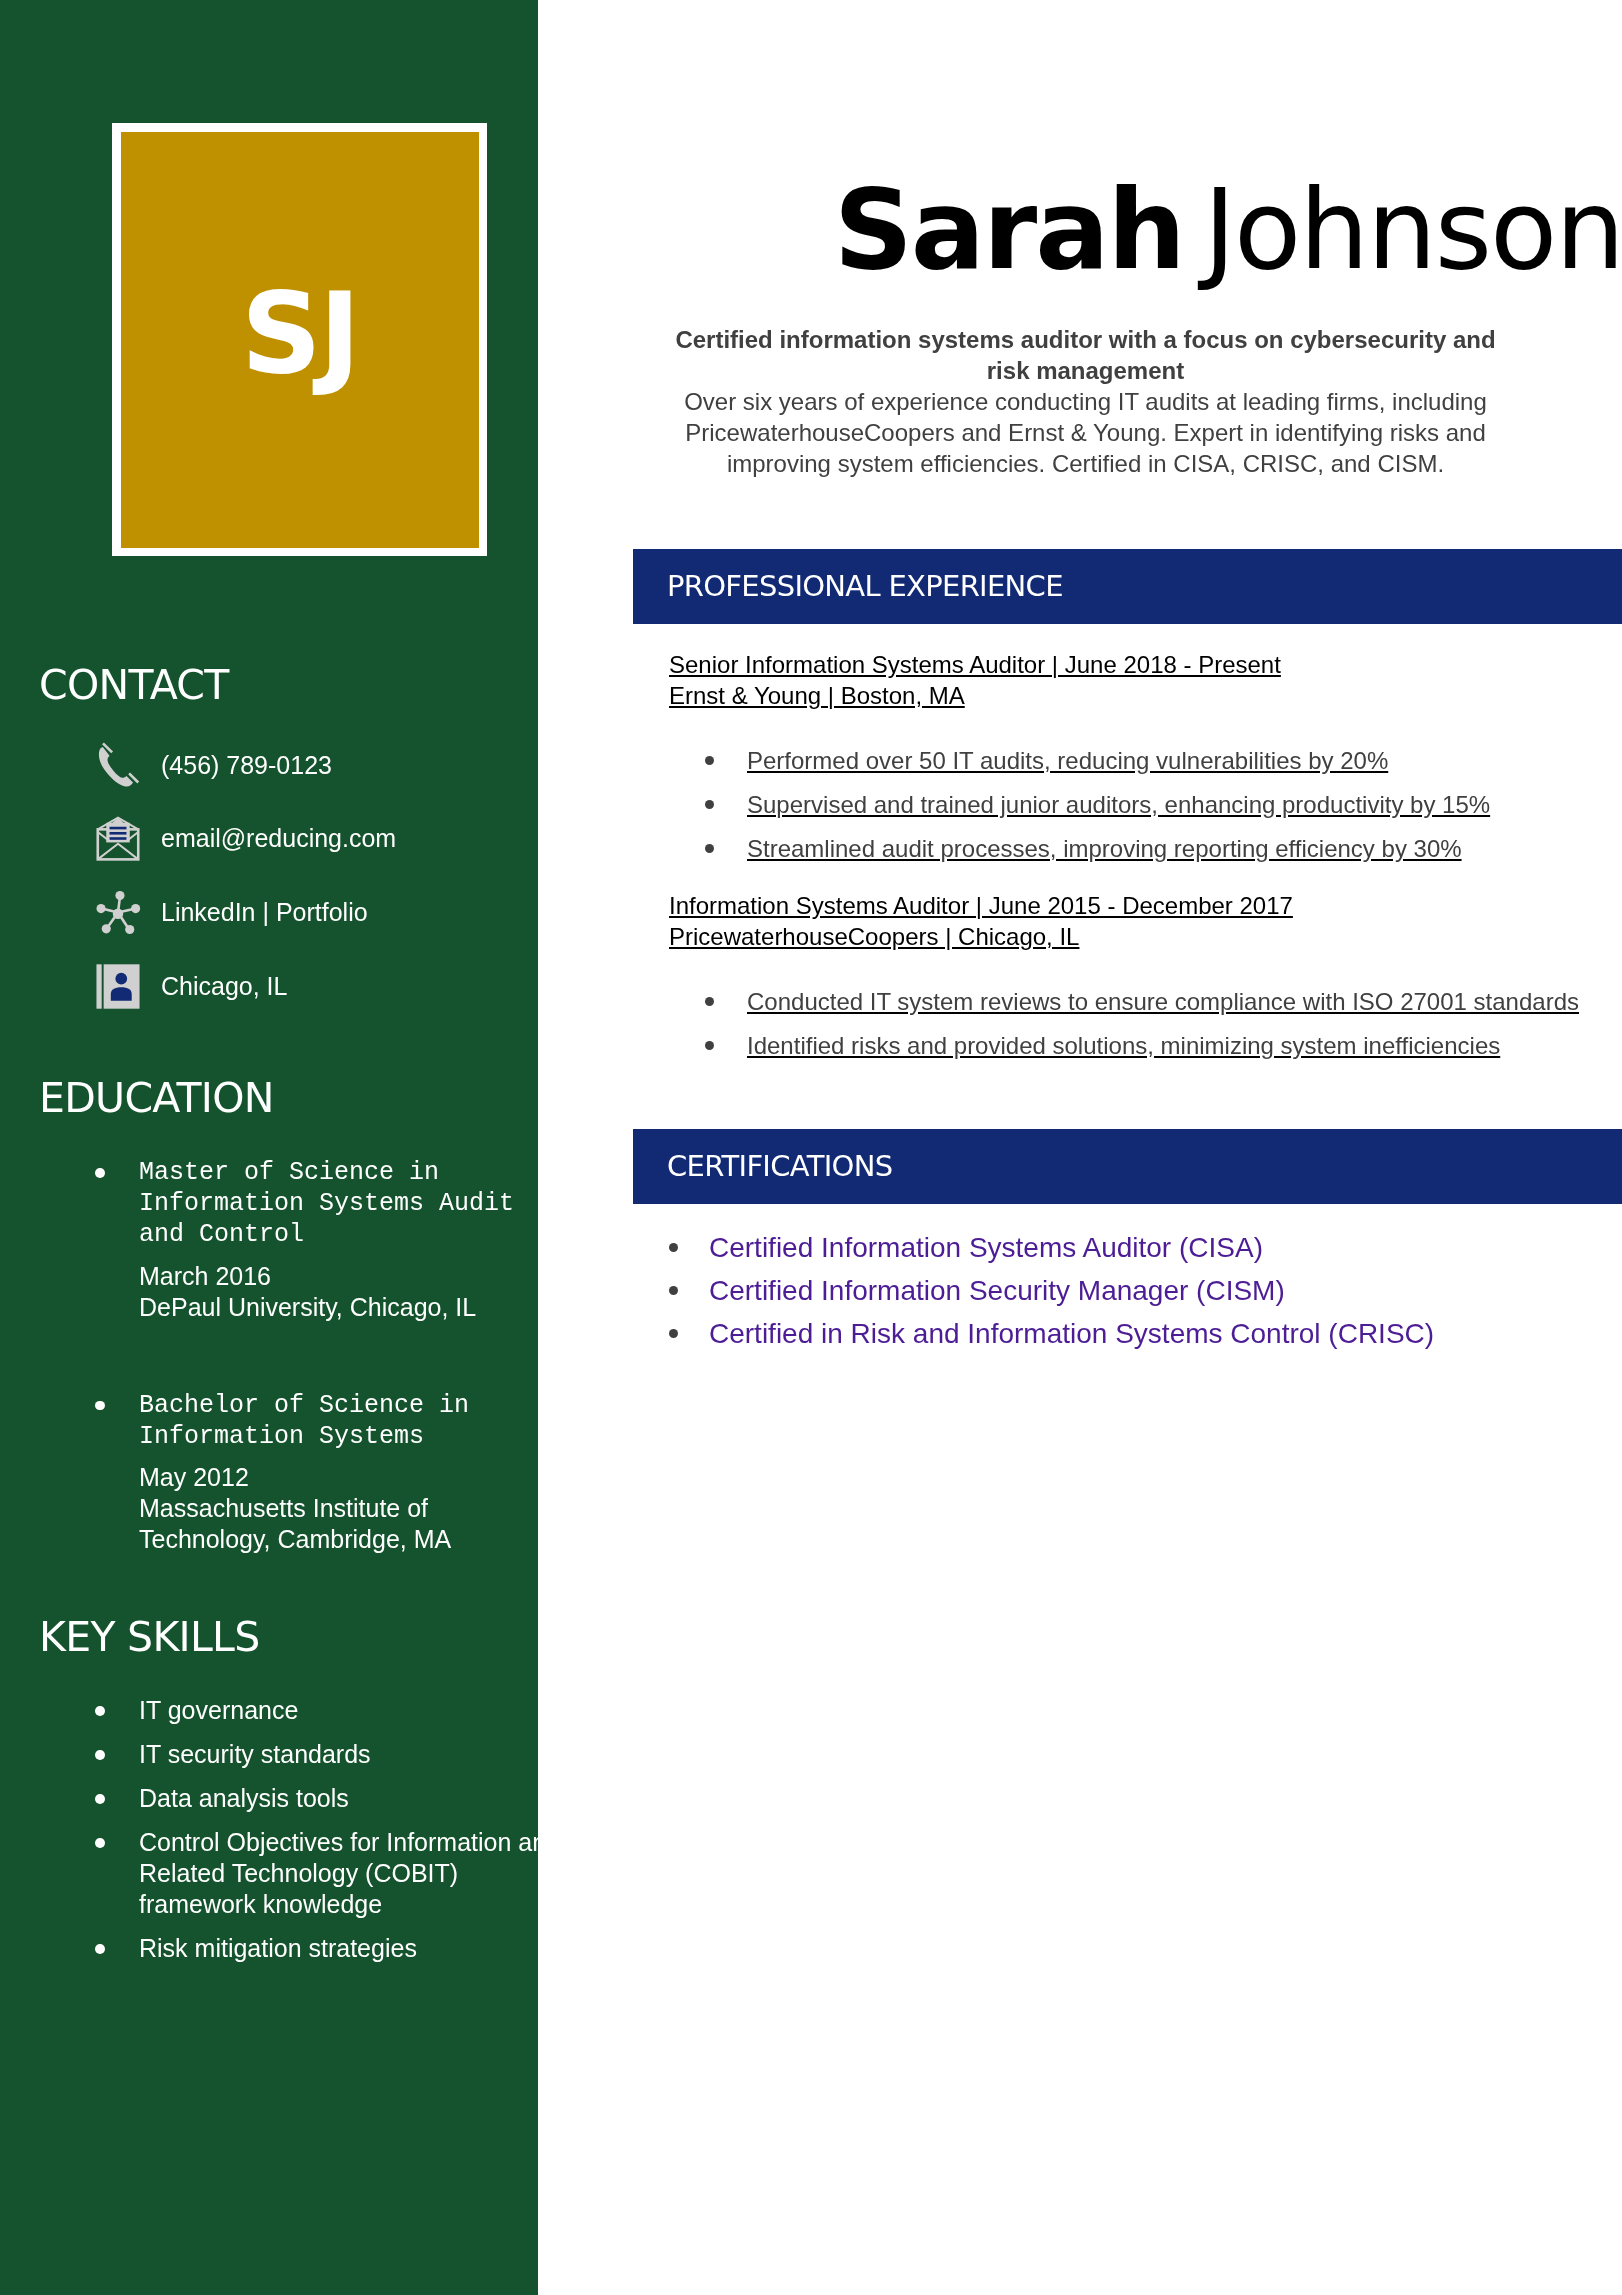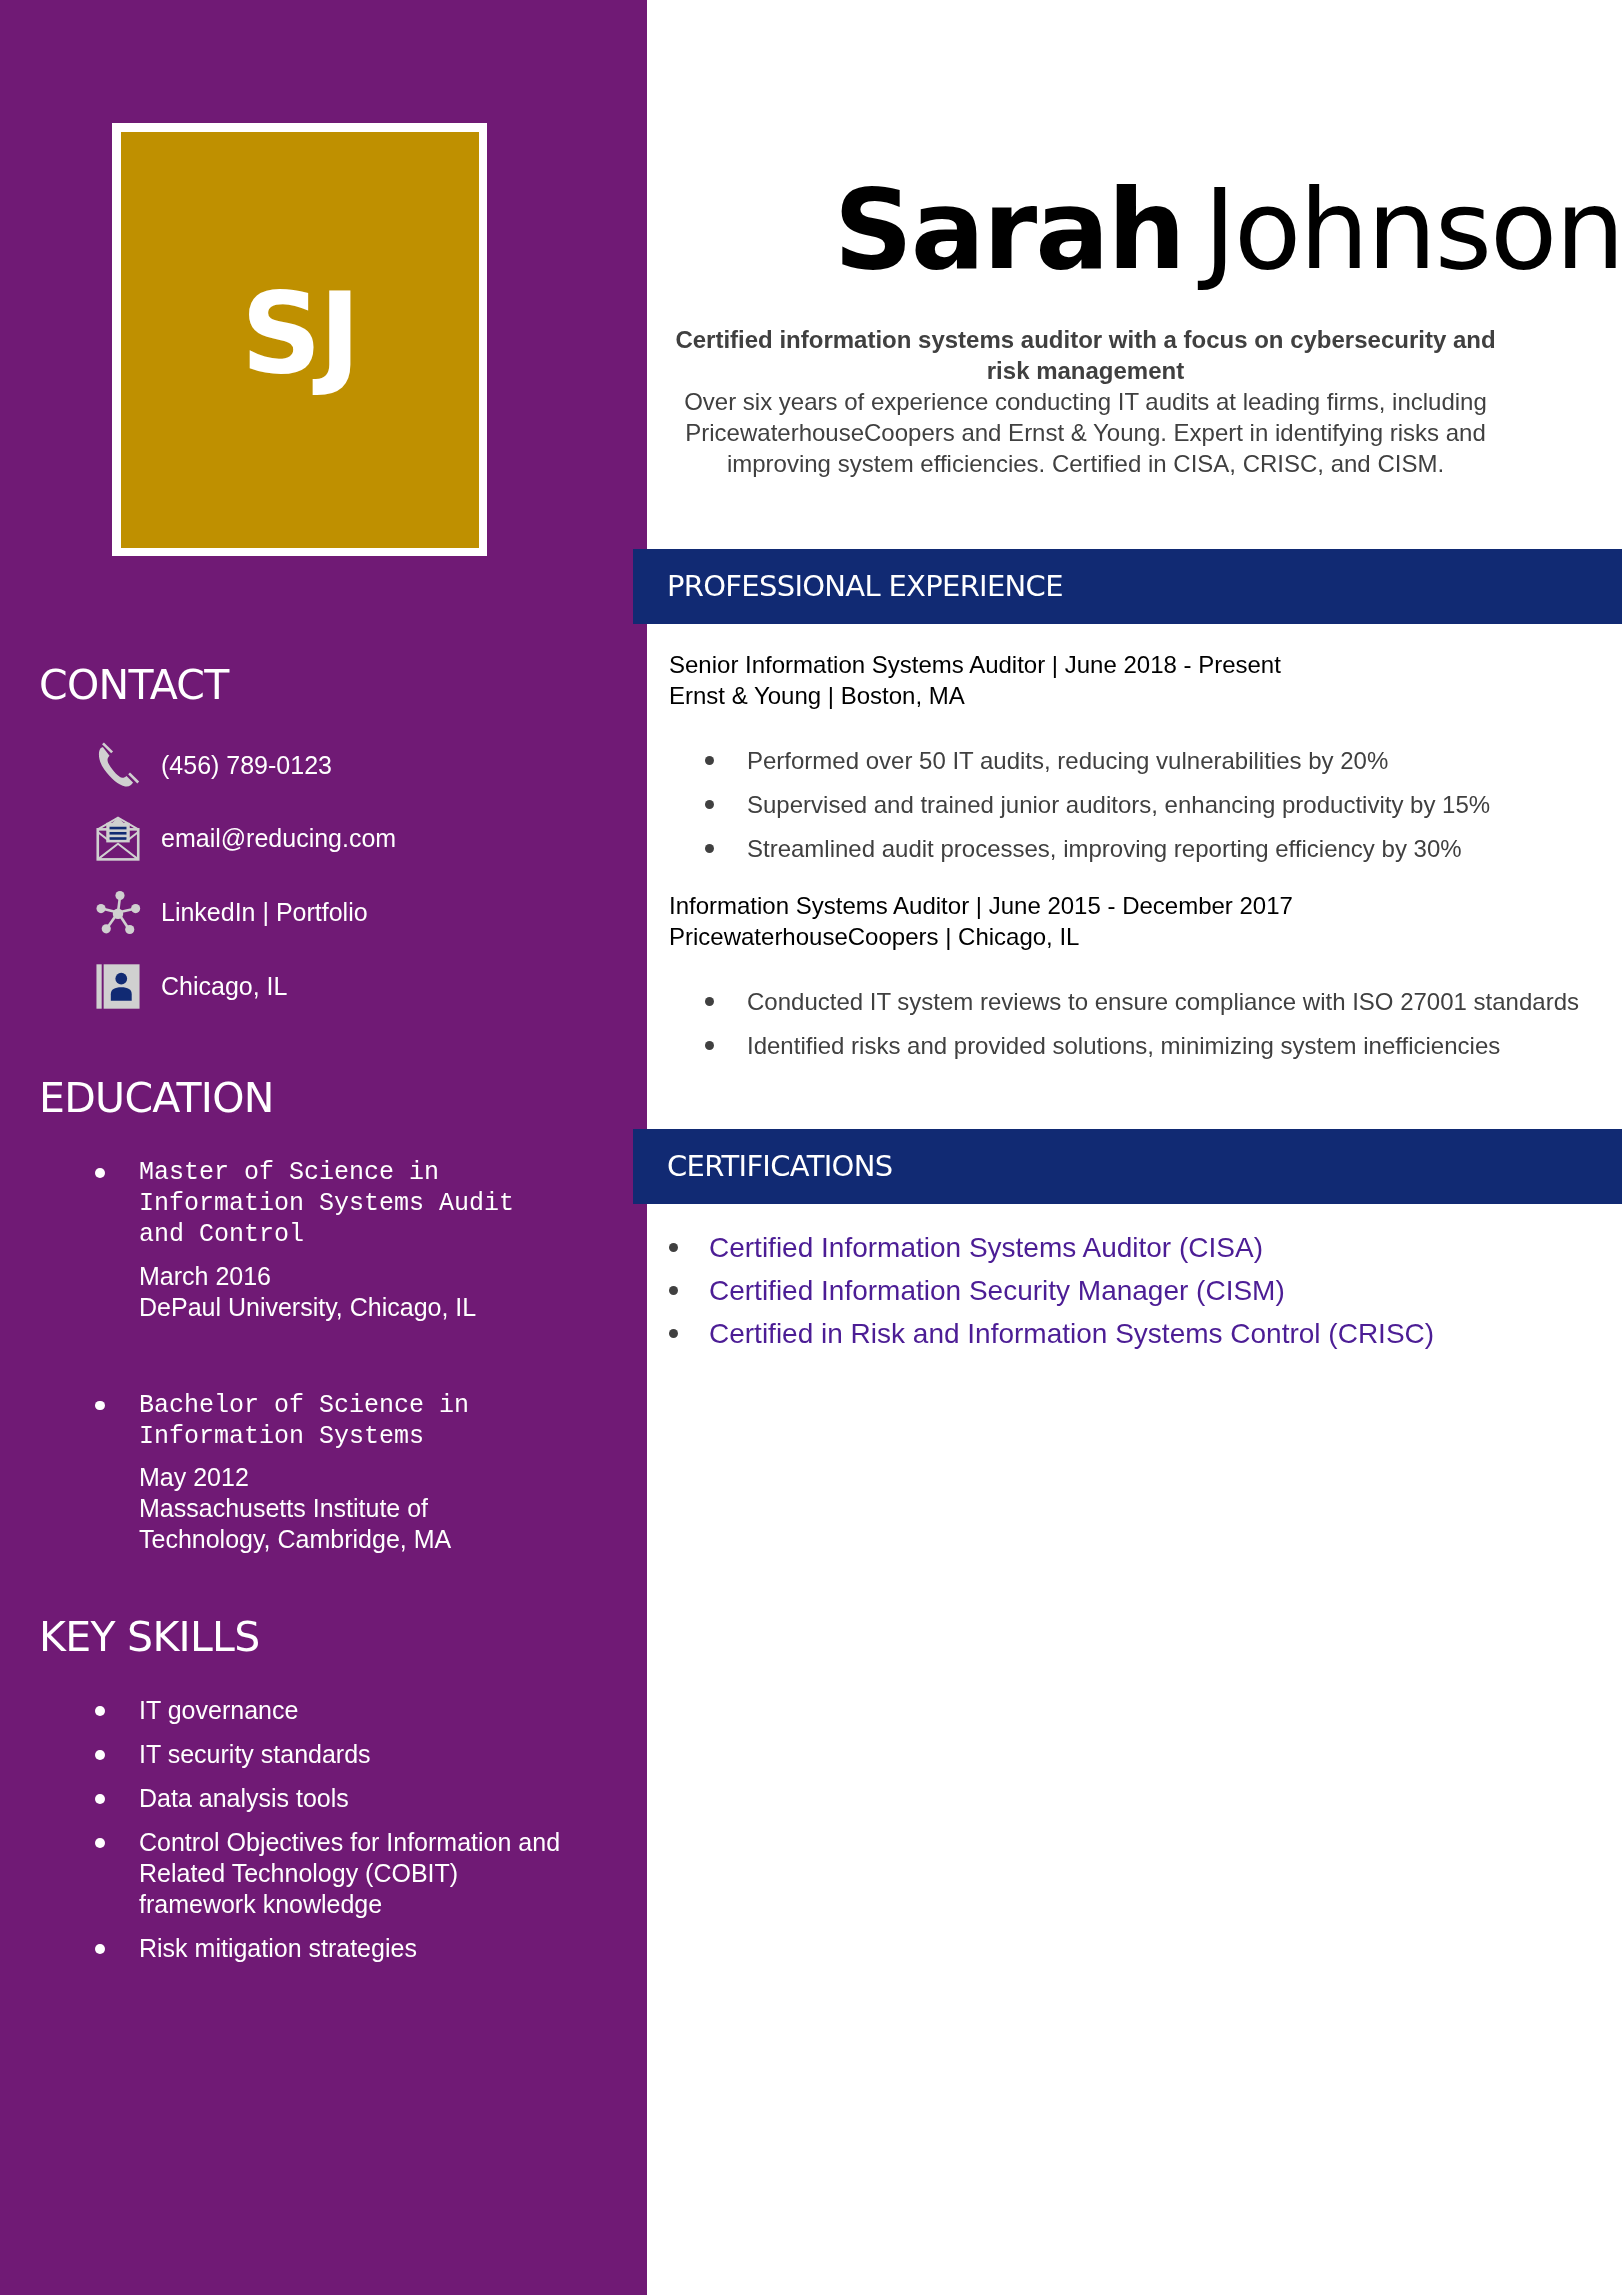--- a/index.html
+++ b/index.html
@@ -1,19 +1,19 @@
 <!DOCTYPE html>
 <html style="font-size:10.5px"><head>
   <meta charset="utf-8">
   <style>
     * { box-sizing: border-box; margin: 0; padding: 0; }
     html, body { width: 1623px; height: 2295px; background: #ffffff; overflow: hidden; }
     body { position: relative; font-family: "Liberation Sans", sans-serif; }
 
-    .sidebar { position: absolute; left: 0; top: 0; width: 647px; height: 2295px; background: #701a75; }
+    .sidebar { position: absolute; left: 0; top: 0; width: 538px; height: 2295px; background: #14532d; }
 
     .avatar-box { position: absolute; left: 112px; top: 123px; width: 375px; height: 433px;
       background: #ffffff; padding: 8.5px; }
     .avatar-inner { width: 100%; height: 100%; background: #bf9000; display: flex;
       align-items: center; justify-content: center; }
     .avatar-initials { color: #ffffff; font-family: "DejaVu Sans", sans-serif; font-weight: bold;
       font-size: 112px; letter-spacing: -2.6px; line-height: 1; margin-top: -13px; }
 
     .side-heading { position: absolute; left: 39px; color: #ffffff; font-family: "DejaVu Sans", sans-serif;
       font-size: 41px; font-weight: normal; letter-spacing: -0.7px; line-height: 1; }
@@ -38,21 +38,21 @@
     .name .first { font-weight: bold; }
     .name .last { font-weight: normal; margin-left: 19.6px; }
 
     .summary { position: absolute; left: 654px; width: 863px; top: 324px; text-align: center; font-size: 24px; line-height: 31px; color: #404040; }
     .summary .headline { font-weight: bold; display: block; }
     .summary .body { display: block; }
 
     .section-bar { position: absolute; left: 633px; width: 990px; height: 75px; background: #112a73; display: flex; align-items: center; padding-left: 34px; }
     .section-bar span { color: #ffffff; font-family: "DejaVu Sans", sans-serif; font-size: 29px; letter-spacing: -0.7px; line-height: 1; }
 
-    .job { position: absolute; left: 669px; width: 935px; }
+    .job { position: absolute; left: 669px; width: 935px; text-decoration: underline; }
     .job-title, .job-company { color: #000000; font-size: 24px; line-height: 31px; display: block; }
     .job-bullets { list-style: none; margin-top: 34px; }
     .job-bullets li { position: relative; padding-left: 78px; color: #404040; font-size: 24px; line-height: 31px; margin-bottom: 13px; }
     .job-bullets li .bullet { position: absolute; left: 36px; top: 11px; width: 9.2px; height: 9.2px; border-radius: 50%; background: #404040; }
 
     .cert-list { position: absolute; left: 669px; width: 935px; top: 1232px; list-style: none; }
     .cert-list li { position: relative; padding-left: 40px; color: #4c1d95; font-size: 28px; line-height: 31px; margin-bottom: 11.8px; }
     .cert-list li .bullet { position: absolute; left: 0; top: 11px; width: 9.2px; height: 9.2px; border-radius: 50%; background: #404040; }
   </style>
 </head>

